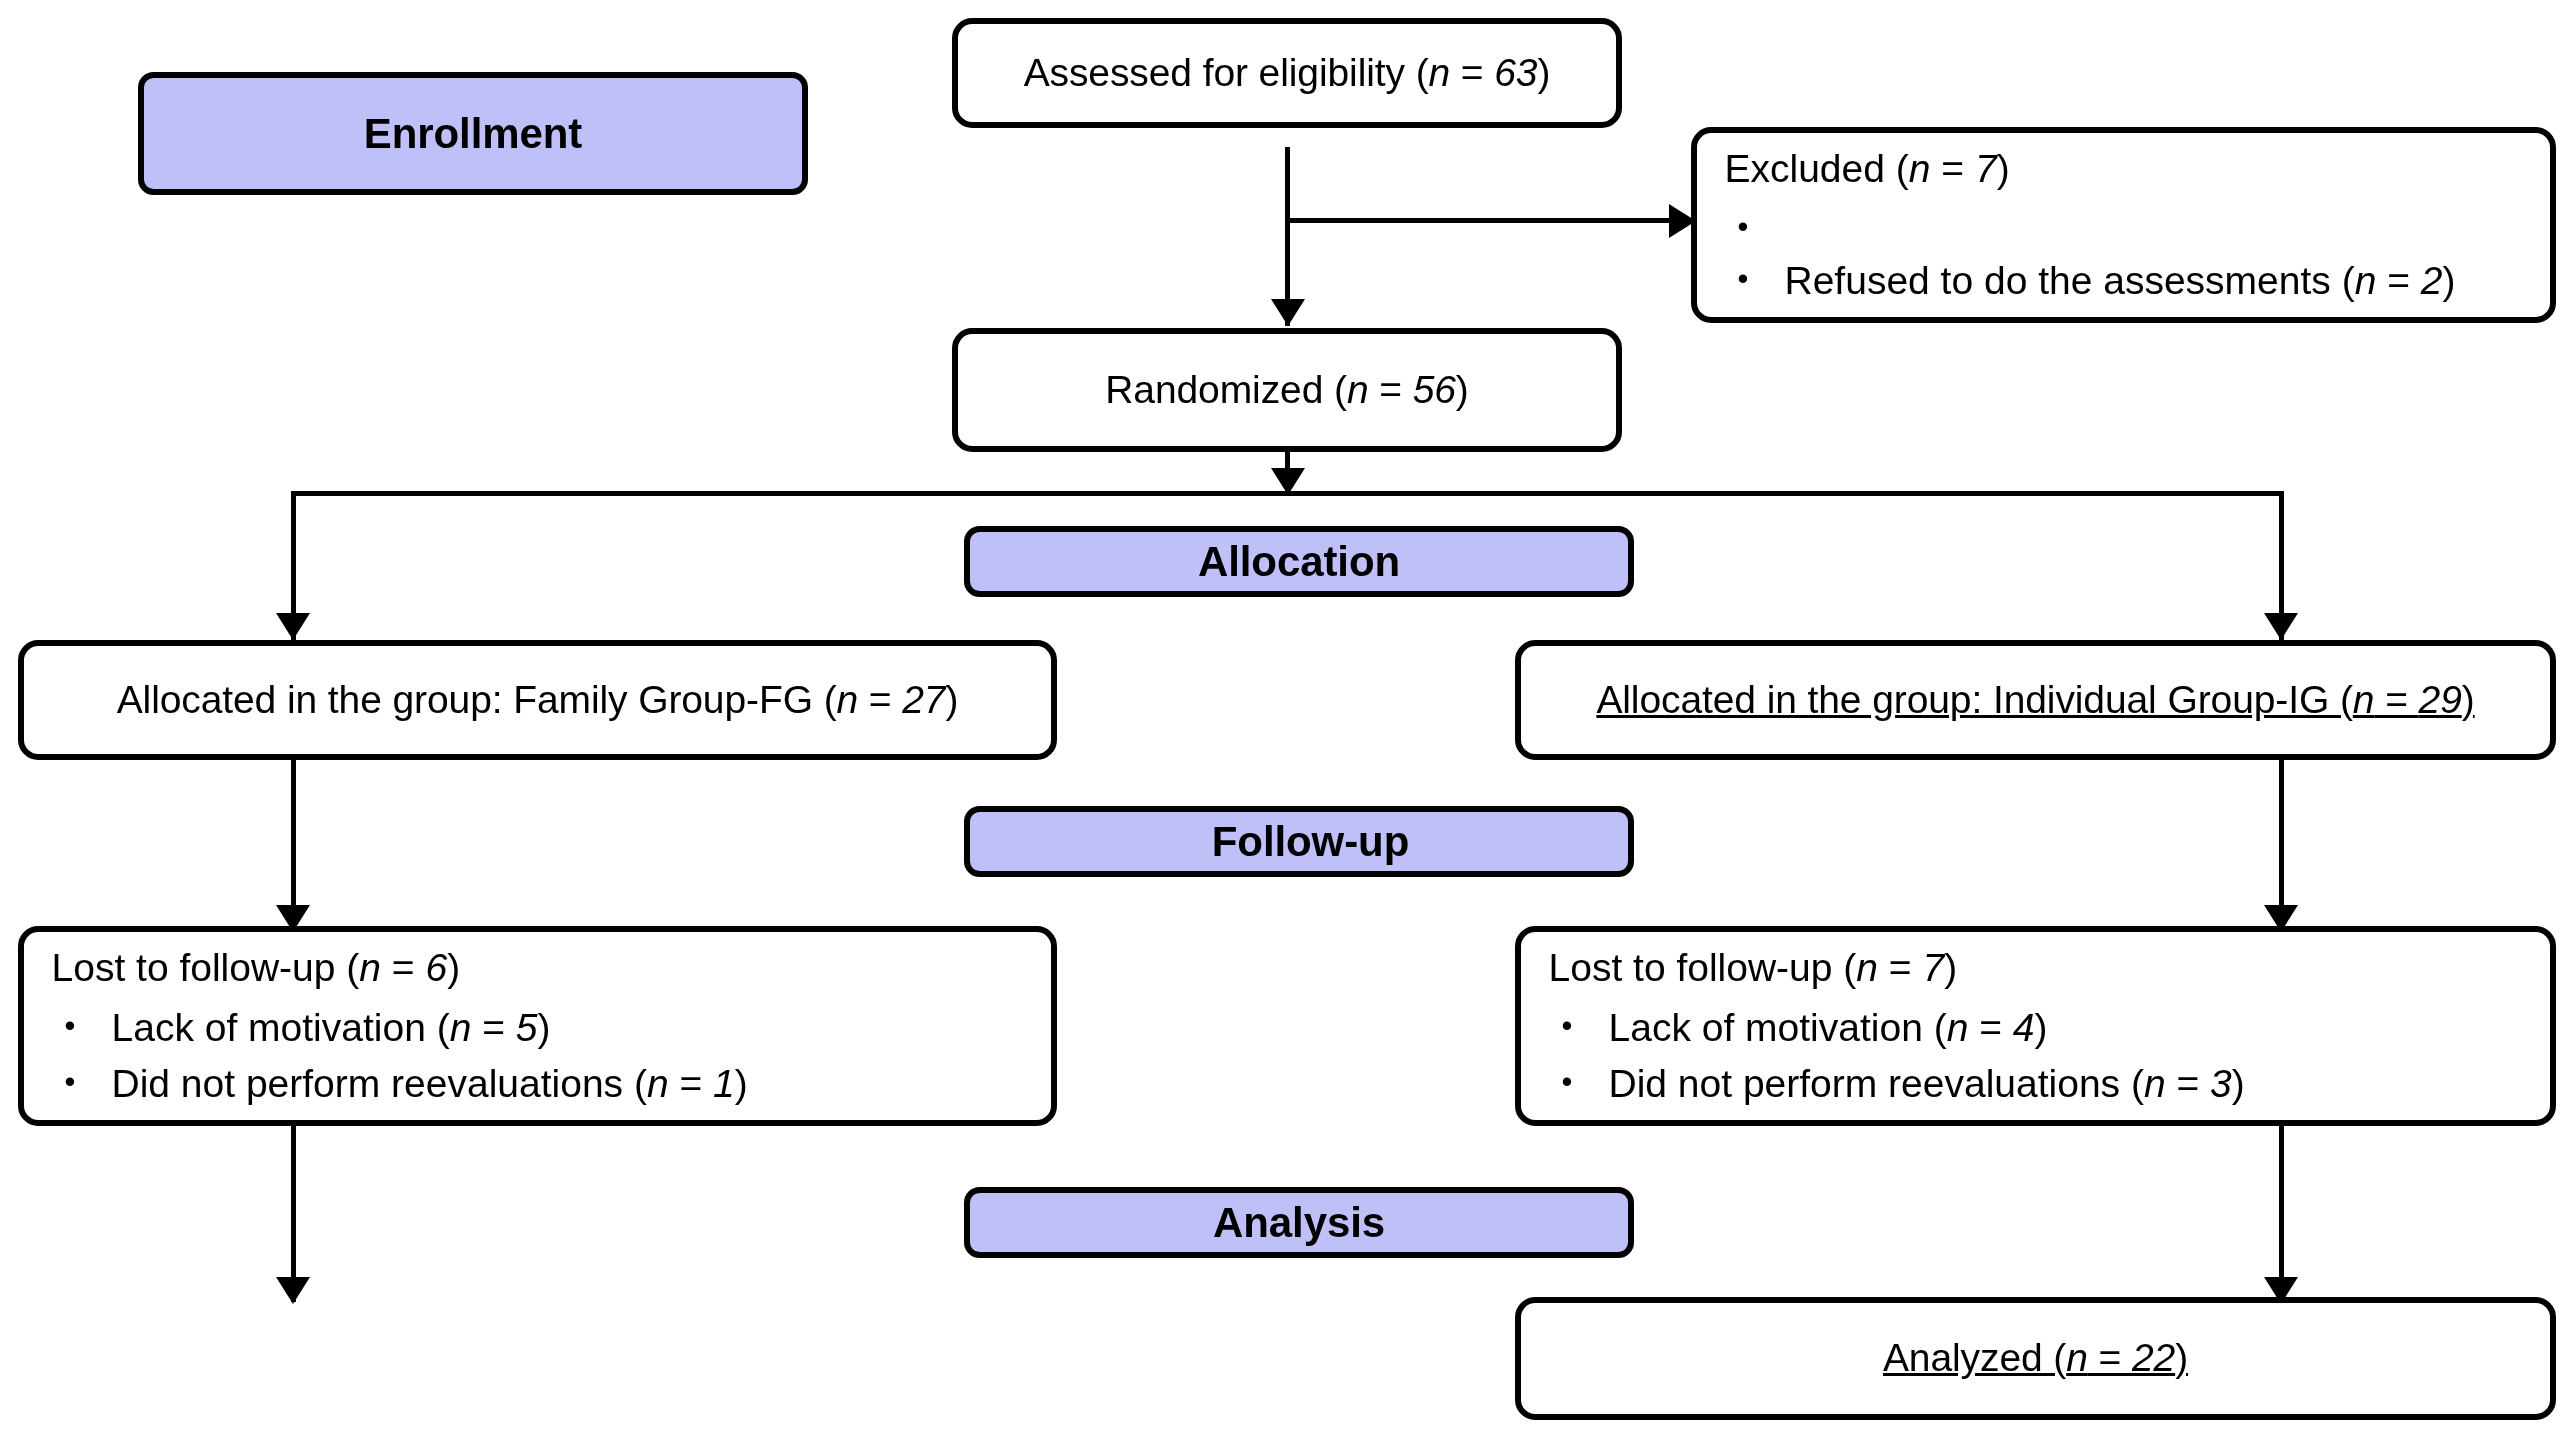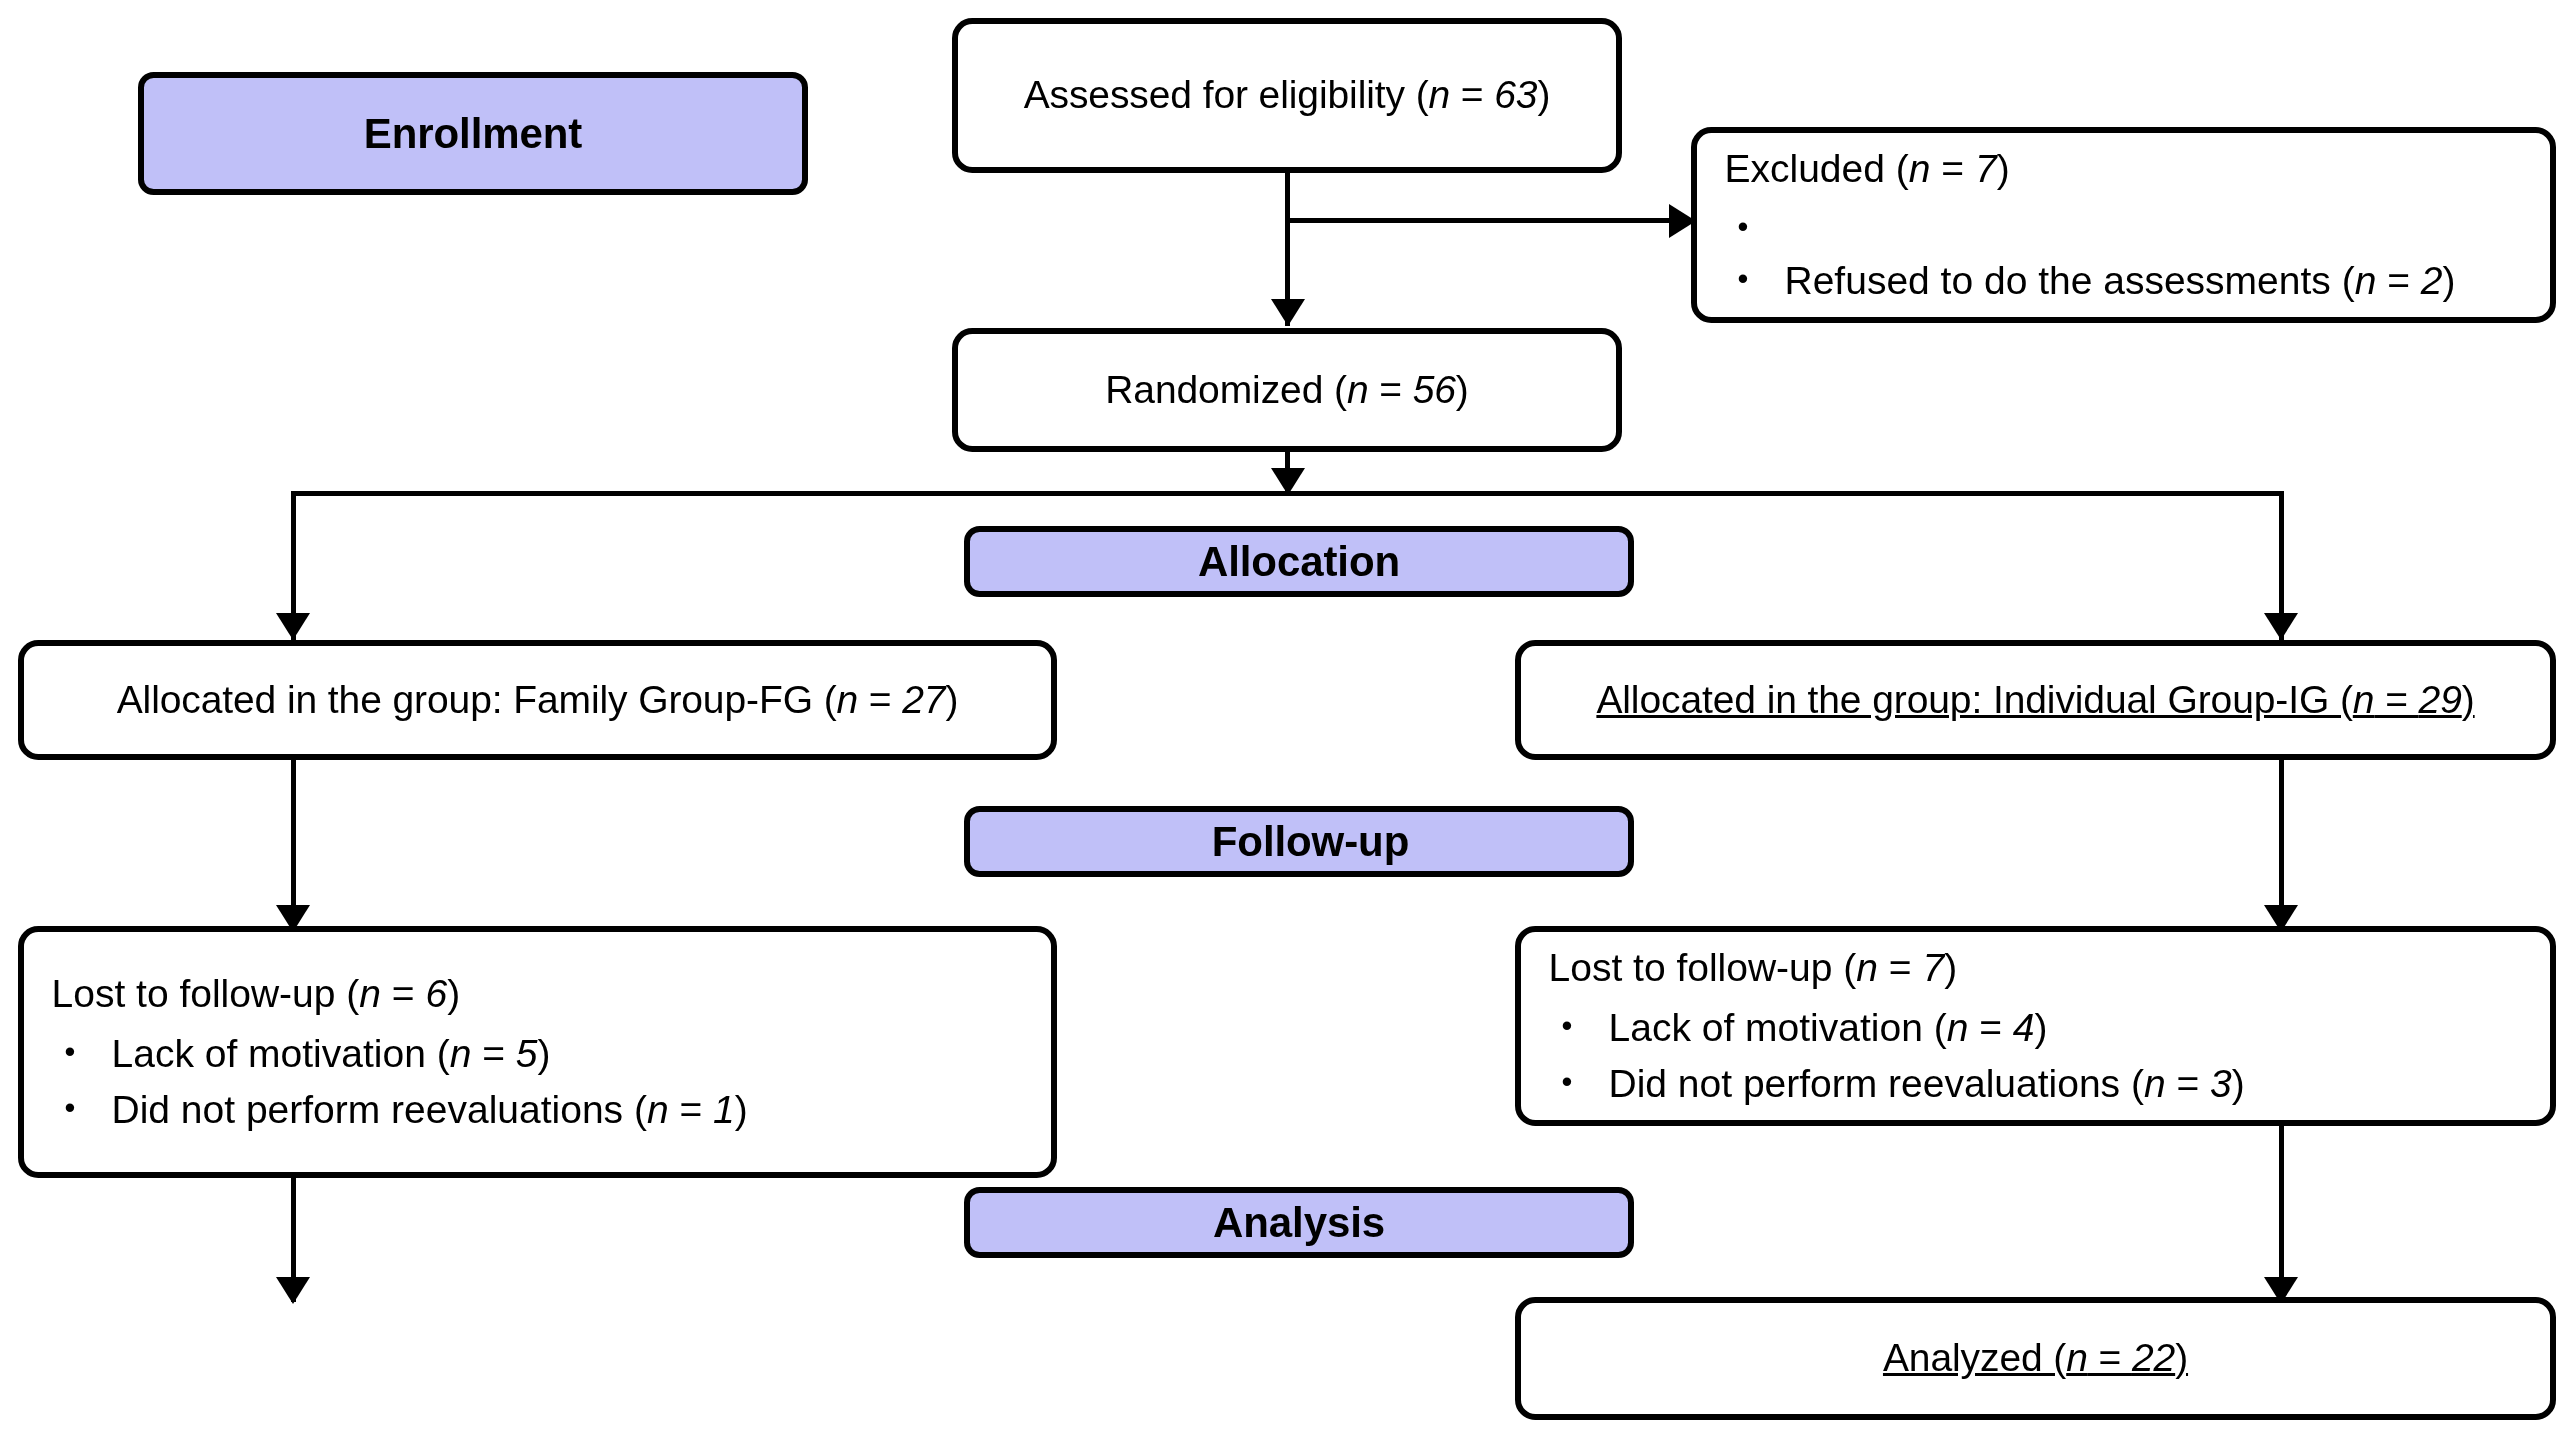--- a/index.html
+++ b/index.html
@@ -124,21 +124,21 @@
 </style>
 </head>
 <body>
 
 <div id="stage">
 
   <div class="node stage-label" style="left:126px; top:72px; width:670px; height:123px;">
     <span class="txt">Enrollment</span>
   </div>
 
-  <div class="node center" style="left:952px; top:18px; width:670px; height:155px;">
+  <div class="node center" style="left:952px; top:18px; width:670px; height:110px;">
     <span class="txt">Assessed for eligibility (<i>n</i> = <i>63</i>)</span>
   </div>
 
   <div class="vline" style="left:1285px; top:147px; height:179px;"></div>
   <div class="arrowdown" style="left:1271px; top:299px;"></div>
 
   <div class="hline" style="left:1285px; top:218px; width:395px;"></div>
   <div class="arrowright" style="left:1669px; top:204px;"></div>
 
   <div class="node leftal" style="left:1691px; top:127px; width:865px; height:196px;">
@@ -184,21 +184,21 @@
   <div class="vline" style="left:291px; top:760px; height:173px;"></div>
   <div class="arrowdown" style="left:276px; top:905px;"></div>
 
   <div class="vline" style="left:2279px; top:760px; height:173px;"></div>
   <div class="arrowdown" style="left:2264px; top:905px;"></div>
 
   <div class="node stage-label" style="left:952px; top:806px; width:670px; height:71px;padding-left:23px;">
     <span class="txt">Follow-up</span>
   </div>
 
-  <div class="node leftal" style="left:18px; top:926px; width:1039px; height:252px;">
+  <div class="node leftal" style="left:18px; top:926px; width:1039px; height:200px;">
     <div class="blockbody">
       <div class="bhead">Lost to follow-up (<i>n</i> = <i>6</i>)</div>
       <div class="bitem">
         <span class="bullet">•</span>
         <span>Lack of motivation (<i>n</i> = <i>5</i>)</span>
       </div>
       <div class="bitem">
         <span class="bullet">•</span>
         <span>Did not perform reevaluations (<i>n</i> = <i>1</i>)</span>
       </div>

